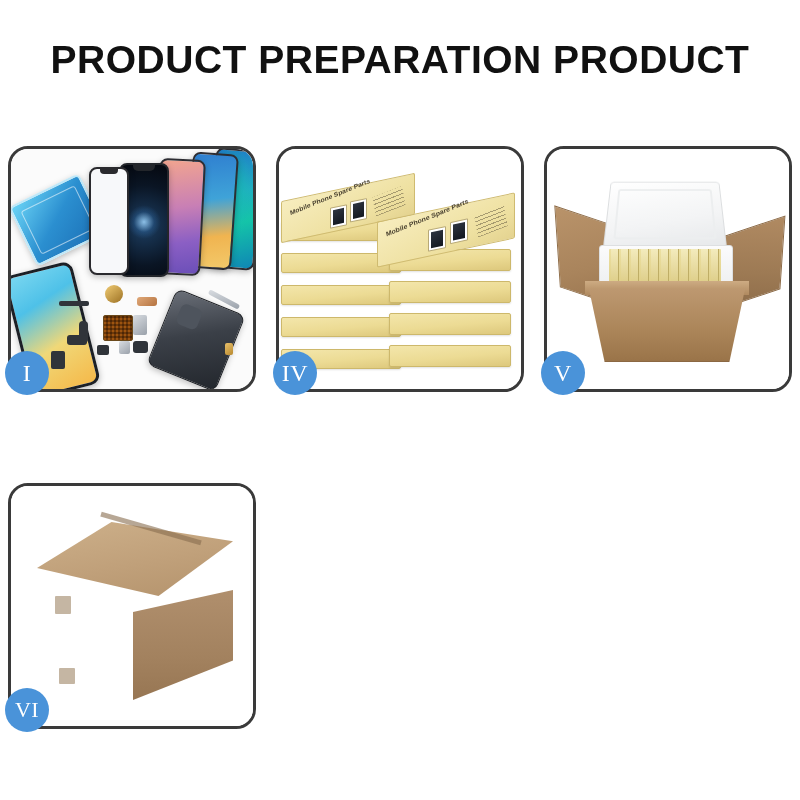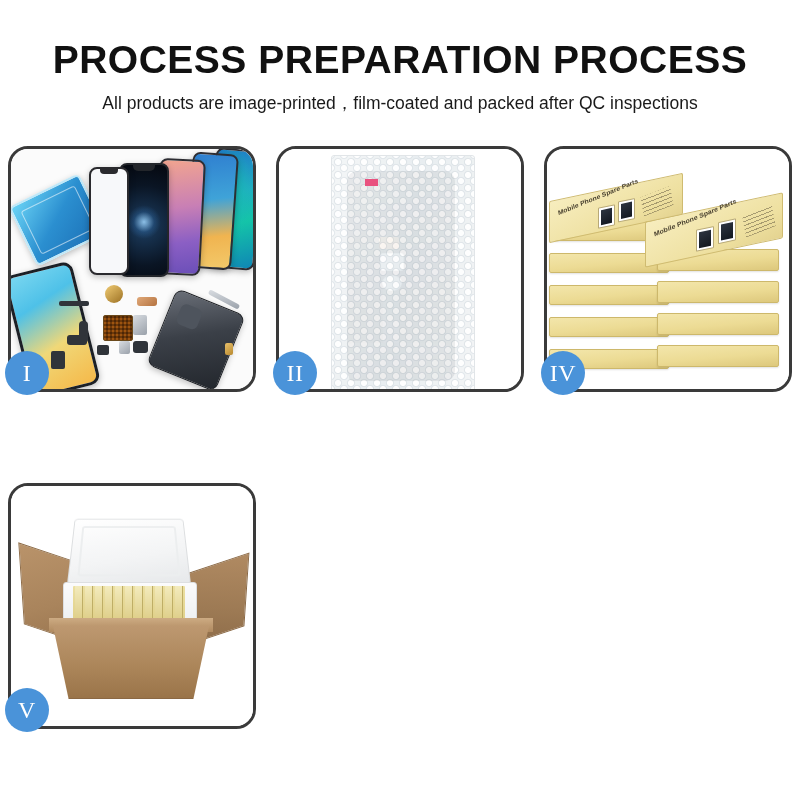--- a/index.html
+++ b/index.html
@@ -480,22 +480,21 @@
     background: rgba(150,122,88,.55);
     border-radius: 1px;
   }
 </style>
 </head>
 <body>
 
 <div id="page">
 
   <div class="header">
-    <h1 class="main-title">PROCESS PREPARATION PROCESS</h1>
-    <p class="sub-title">All products are image-printed，film-coated and packed after QC inspections</p>
+    <h1 class="main-title">PRODUCT PREPARATION PRODUCT</h1>
   </div>
 
   <div class="grid">
 
     <div class="panel">
       <div class="panel-inner p1">
         <div class="scene">
           <div class="ph ph-blue-film"></div>
           <div class="ph ph-green"></div>
           <div class="ph ph-teal"></div>
@@ -516,37 +515,20 @@
           <div class="part silver" style="left:108px;top:192px;width:11px;height:13px;border-radius:2px;"></div>
           <div class="part" style="left:122px;top:192px;width:15px;height:12px;border-radius:3px;"></div>
           <div class="part silver" style="left:196px;top:148px;width:34px;height:5px;border-radius:3px;transform:rotate(28deg);"></div>
           <div class="part gold" style="left:214px;top:194px;width:8px;height:12px;"></div>
           <div class="part" style="left:40px;top:202px;width:14px;height:18px;border-radius:2px;"></div>
         </div>
       </div>
       <div class="badge">I</div>
     </div>
 
-    <div class="panel">
-      <div class="panel-inner p2">
-        <div class="scene">
-          <div class="lcd-panel"></div>
-          <div class="lcd-flex"></div>
-          <div class="lcd-chip" style="left:101px;top:104px;width:22px;height:16px;"></div>
-          <div class="lcd-chip" style="left:103px;top:126px;width:18px;height:14px;border-radius:50%;"></div>
-          <div class="lcd-conn" style="left:100px;top:88px;width:20px;height:12px;"></div>
-          <div class="lcd-conn" style="left:72px;top:208px;width:16px;height:20px;"></div>
-          <div class="lcd-conn" style="left:142px;top:206px;width:16px;height:22px;"></div>
-          <div class="lcd-panel" style="left:70px;top:194px;width:100px;height:38px;border-radius:4px;"></div>
-          <div class="bubblewrap"></div>
-          <div class="pink-tab"></div>
-        </div>
-      </div>
-      <div class="badge">II</div>
-    </div>
 
 
     <div class="panel">
       <div class="panel-inner p4">
         <div class="stack">
 
           <div class="sbox" style="left:2px;top:72px;width:118px;height:18px;"></div>
           <div class="sbox" style="left:2px;top:104px;width:118px;height:18px;"></div>
           <div class="sbox" style="left:2px;top:136px;width:118px;height:18px;"></div>
           <div class="sbox" style="left:2px;top:168px;width:118px;height:18px;"></div>
@@ -603,15 +585,28 @@
             <span style="left:92px;"></span>
               <span style="left:102px;"></span>
           </div>
           <div class="c5-rim"></div>
           <div class="c5-body"></div>
         </div>
       </div>
       <div class="badge">V</div>
     </div>
 
+    <div class="panel">
+      <div class="panel-inner p6">
+        <div class="scene">
+          <div class="c6-top"></div>
+          <div class="c6-front"></div>
+          <div class="c6-side"></div>
+          <div class="c6-seam"></div>
+          <div class="c6-tape" style="left:44px;top:110px;width:16px;height:18px;"></div>
+          <div class="c6-tape" style="left:48px;top:182px;width:16px;height:16px;"></div>
+        </div>
+      </div>
+      <div class="badge wide">VI</div>
+    </div>
 
   </div>
 </div>
 
 </body></html>

